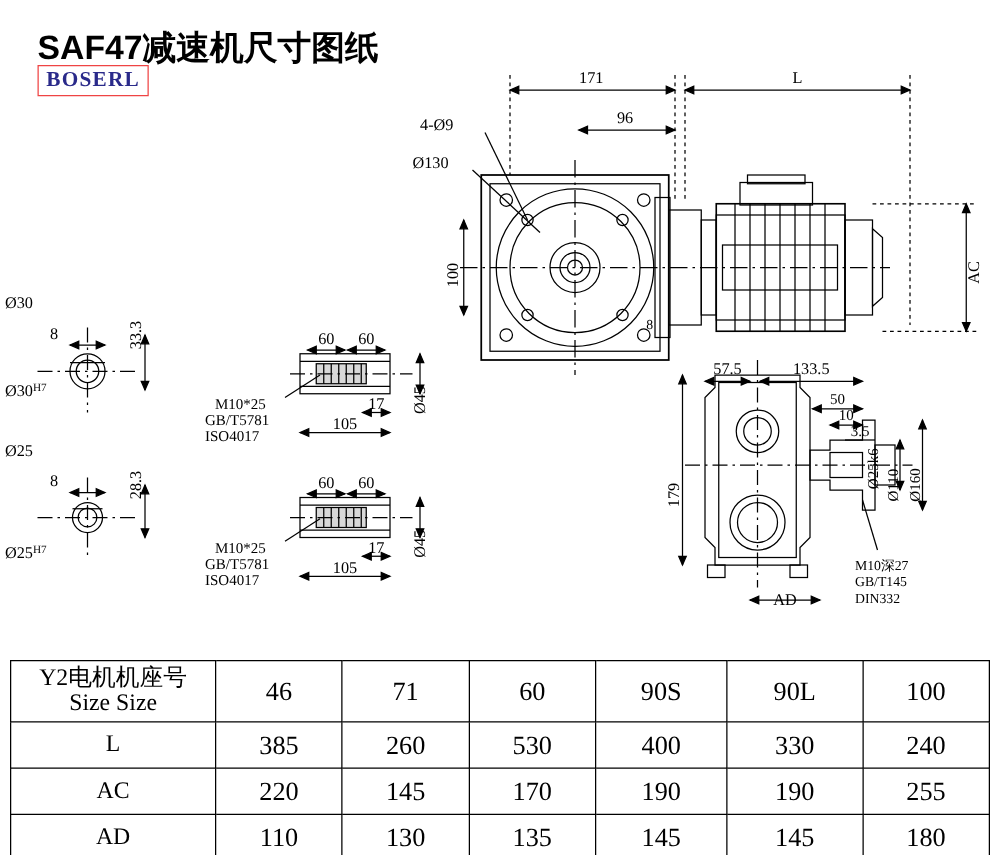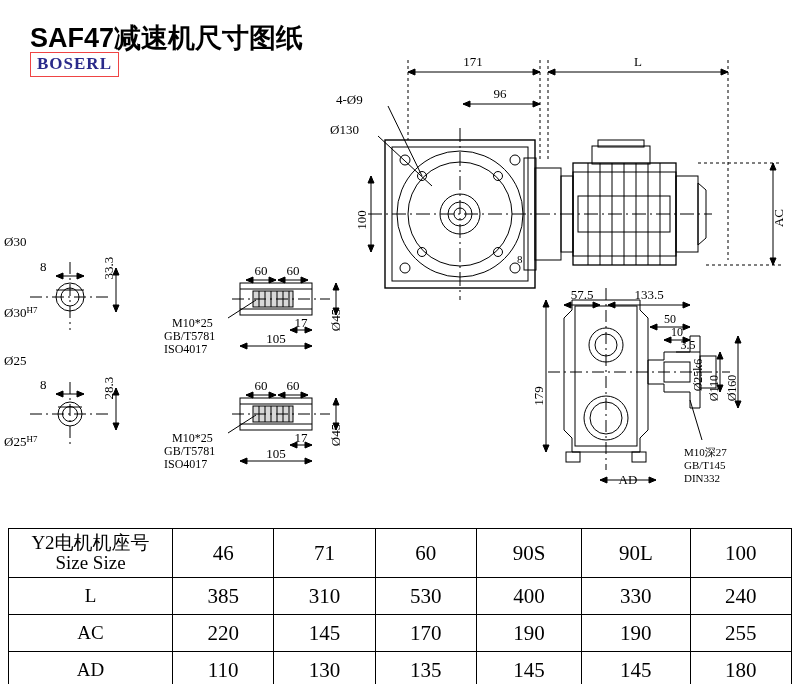--- a/index.html
+++ b/index.html
@@ -378,21 +378,21 @@
         <td>46</td>
         <td>71</td>
         <td>60</td>
         <td>90S</td>
         <td>90L</td>
         <td>100</td>
       </tr>
       <tr>
         <td class="rowhead">L</td>
         <td>385</td>
-        <td>310</td>
+        <td>260</td>
         <td>530</td>
         <td>400</td>
         <td>330</td>
         <td>240</td>
       </tr>
       <tr>
         <td class="rowhead">AC</td>
         <td>220</td>
         <td>145</td>
         <td>170</td>

